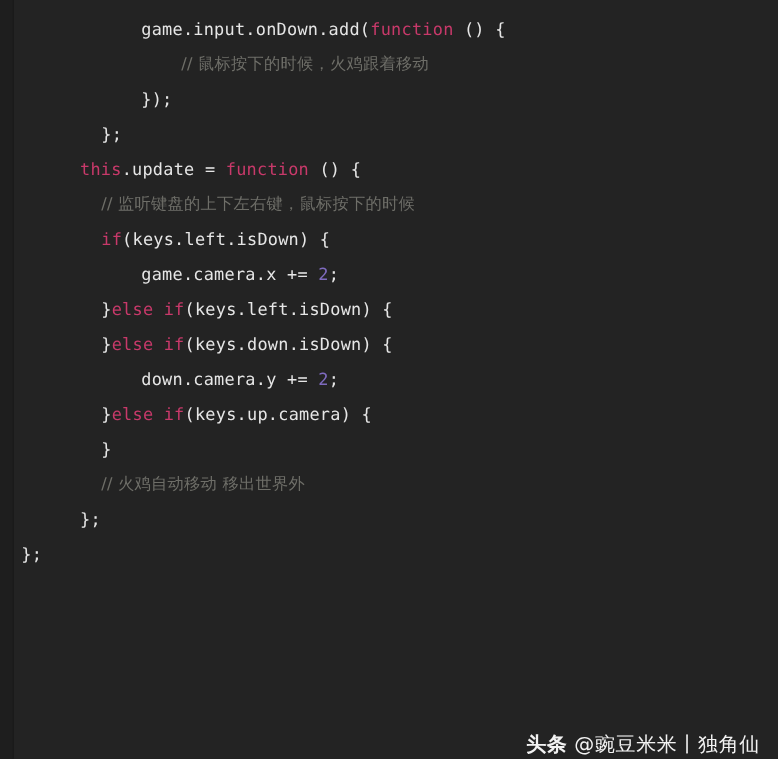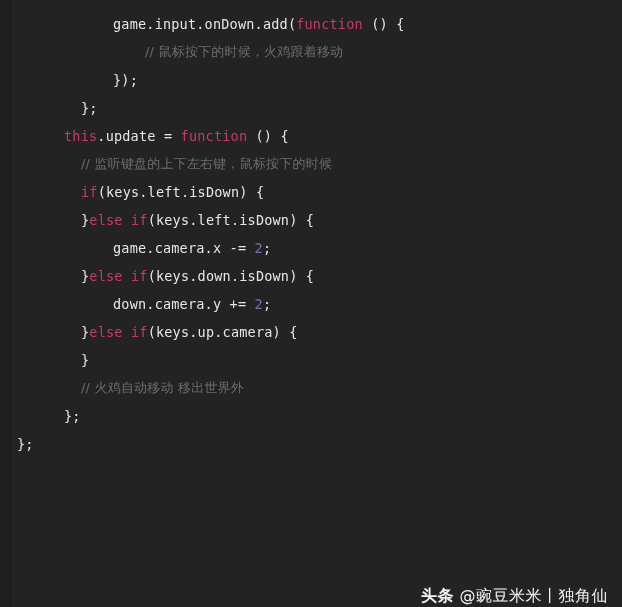--- a/index.html
+++ b/index.html
@@ -96,22 +96,22 @@
   <div id="gutter-strip"></div>
 
   <div id="code-area">
       <div class="code-line ind-3"><span class="tok-plain">game.input.onDown.add(</span><span class="tok-keyword">function</span><span class="tok-plain"> () {</span></div>
       <div class="code-line ind-4 comment-line"><span class="tok-comment">// 鼠标按下的时候，火鸡跟着移动</span></div>
       <div class="code-line ind-3"><span class="tok-plain">});</span></div>
       <div class="code-line ind-2"><span class="tok-plain">};</span></div>
       <div class="code-line ind-1"><span class="tok-keyword">this</span><span class="tok-plain">.update = </span><span class="tok-keyword">function</span><span class="tok-plain"> () {</span></div>
       <div class="code-line ind-2 comment-line"><span class="tok-comment">// 监听键盘的上下左右键，鼠标按下的时候</span></div>
       <div class="code-line ind-2"><span class="tok-keyword">if</span><span class="tok-plain">(keys.left.isDown) {</span></div>
+      <div class="code-line ind-3"><span class="tok-plain">game.camera.x += </span><span class="tok-number">2</span><span class="tok-plain">;</span></div>
       <div class="code-line ind-2"><span class="tok-plain">}</span><span class="tok-keyword">else</span><span class="tok-plain"> </span><span class="tok-keyword">if</span><span class="tok-plain">(keys.left.isDown) {</span></div>
-      <div class="code-line ind-3"><span class="tok-plain">game.camera.x -= </span><span class="tok-number">2</span><span class="tok-plain">;</span></div>
       <div class="code-line ind-2"><span class="tok-plain">}</span><span class="tok-keyword">else</span><span class="tok-plain"> </span><span class="tok-keyword">if</span><span class="tok-plain">(keys.down.isDown) {</span></div>
       <div class="code-line ind-3"><span class="tok-plain">down.camera.y += </span><span class="tok-number">2</span><span class="tok-plain">;</span></div>
       <div class="code-line ind-2"><span class="tok-plain">}</span><span class="tok-keyword">else</span><span class="tok-plain"> </span><span class="tok-keyword">if</span><span class="tok-plain">(keys.up.camera) {</span></div>
       <div class="code-line ind-2"><span class="tok-plain">}</span></div>
       <div class="code-line ind-2 comment-line"><span class="tok-comment">// 火鸡自动移动 移出世界外</span></div>
       <div class="code-line ind-1"><span class="tok-plain">};</span></div>
       <div class="code-line ind-0"><span class="tok-plain">};</span></div>
     </div>
 
   <div id="watermark">

